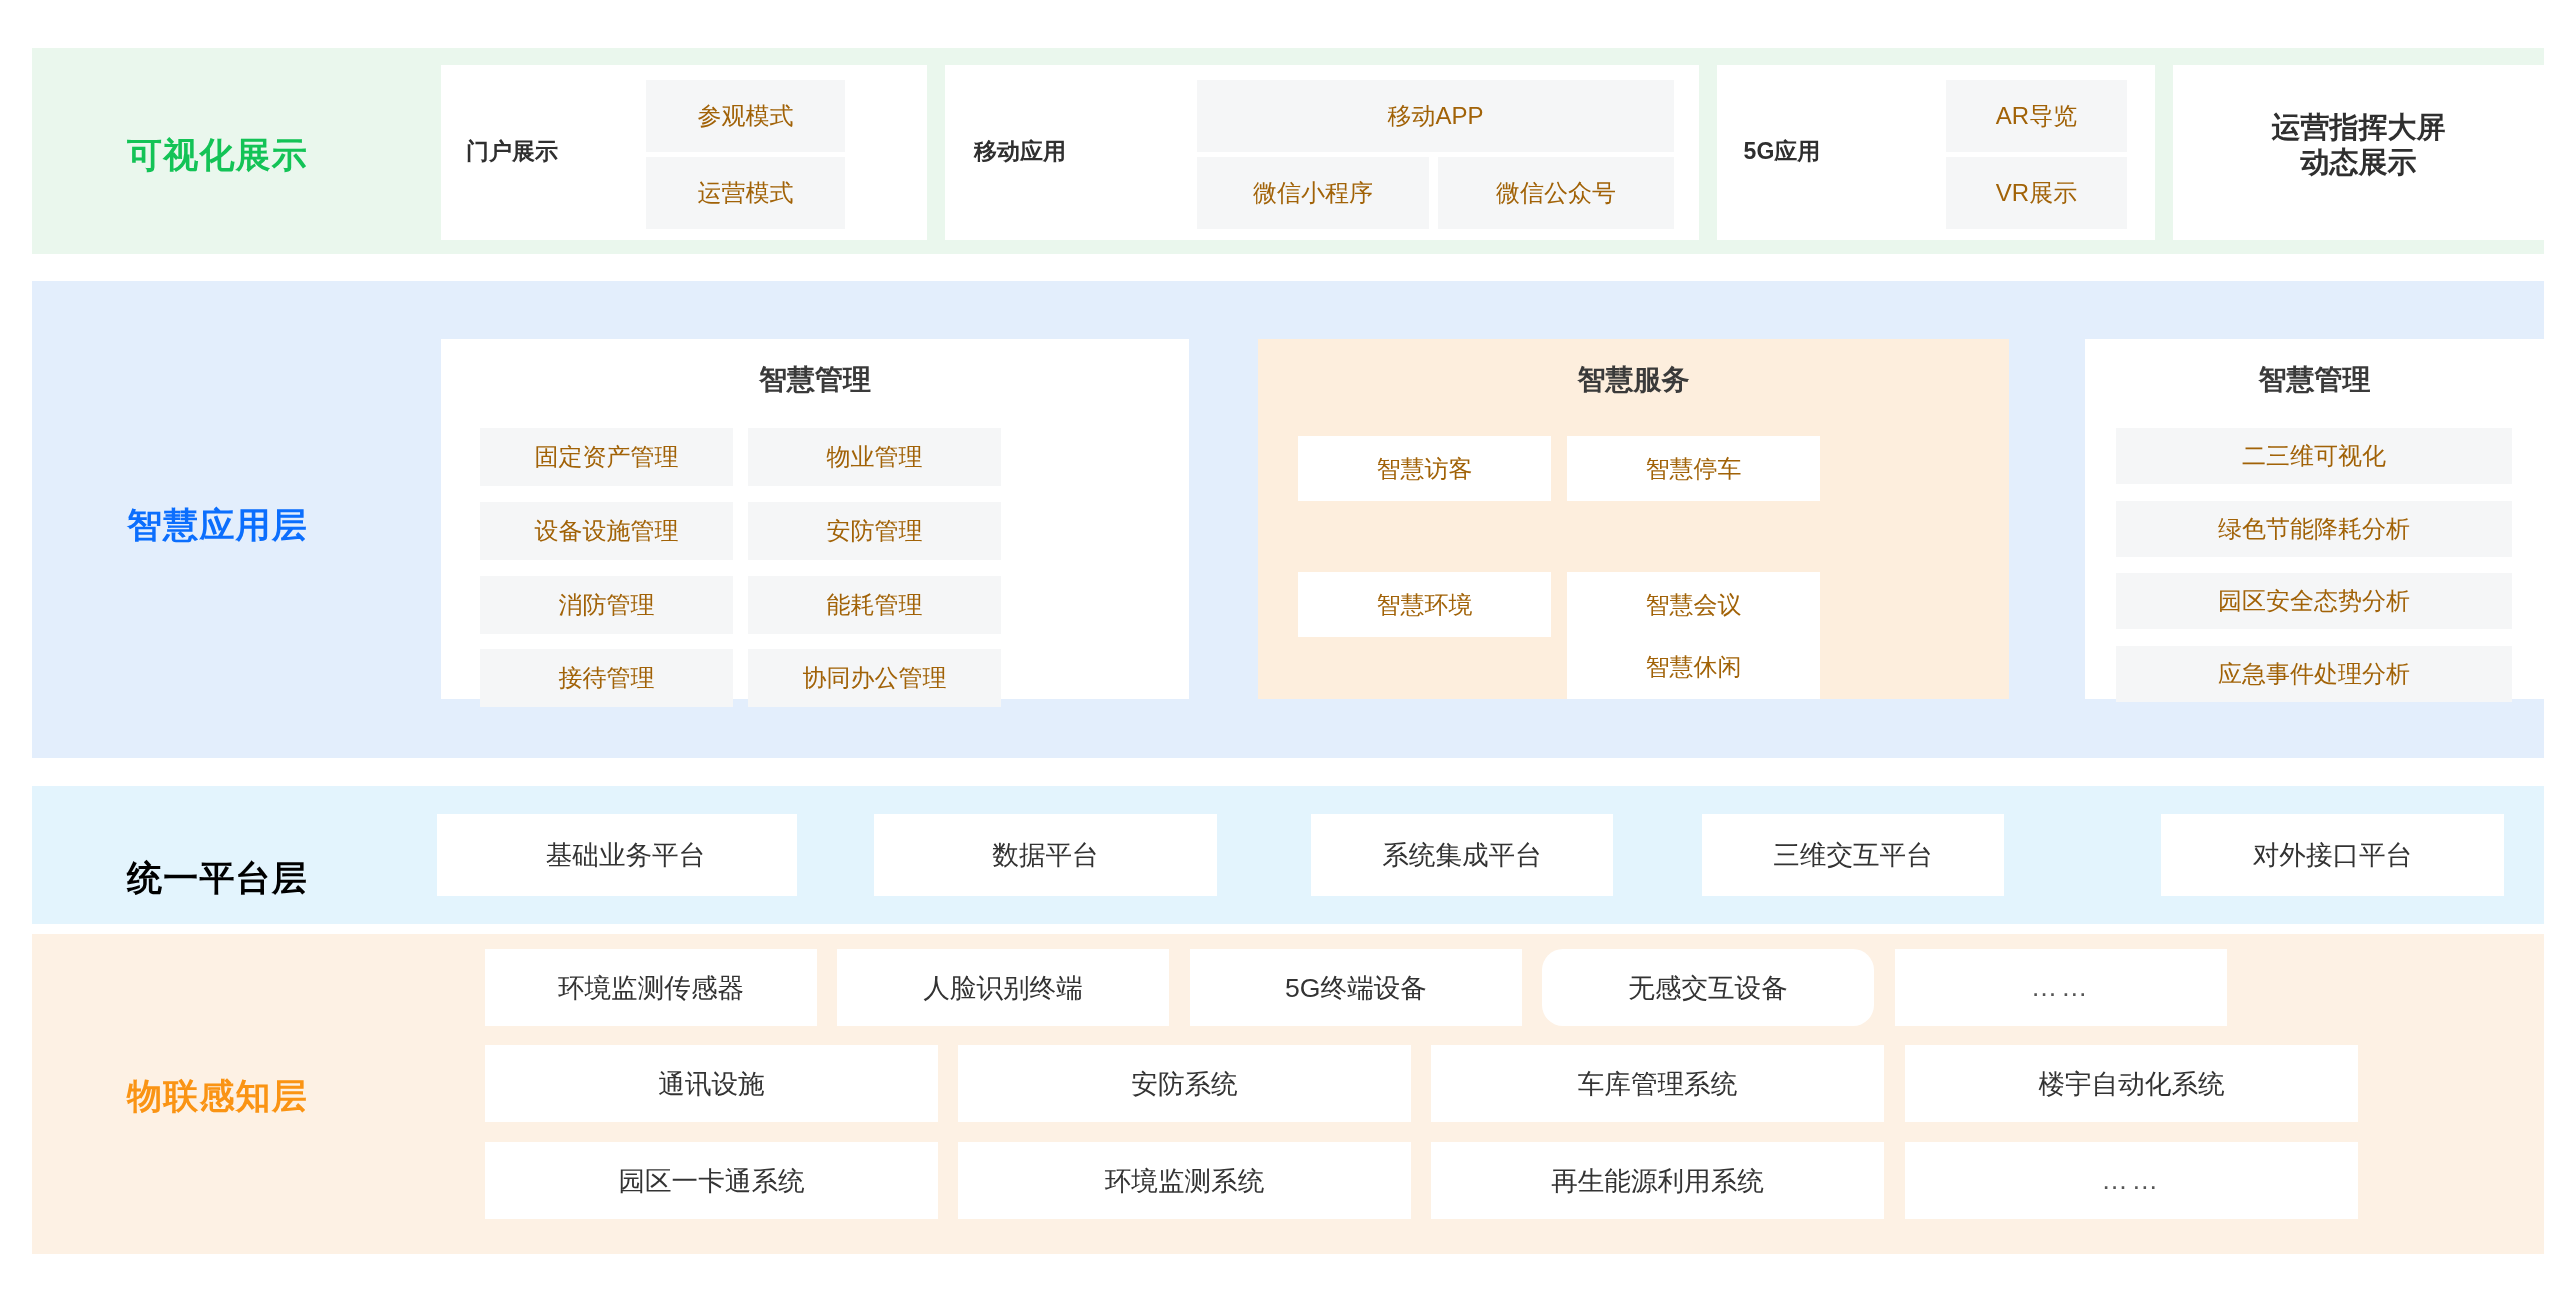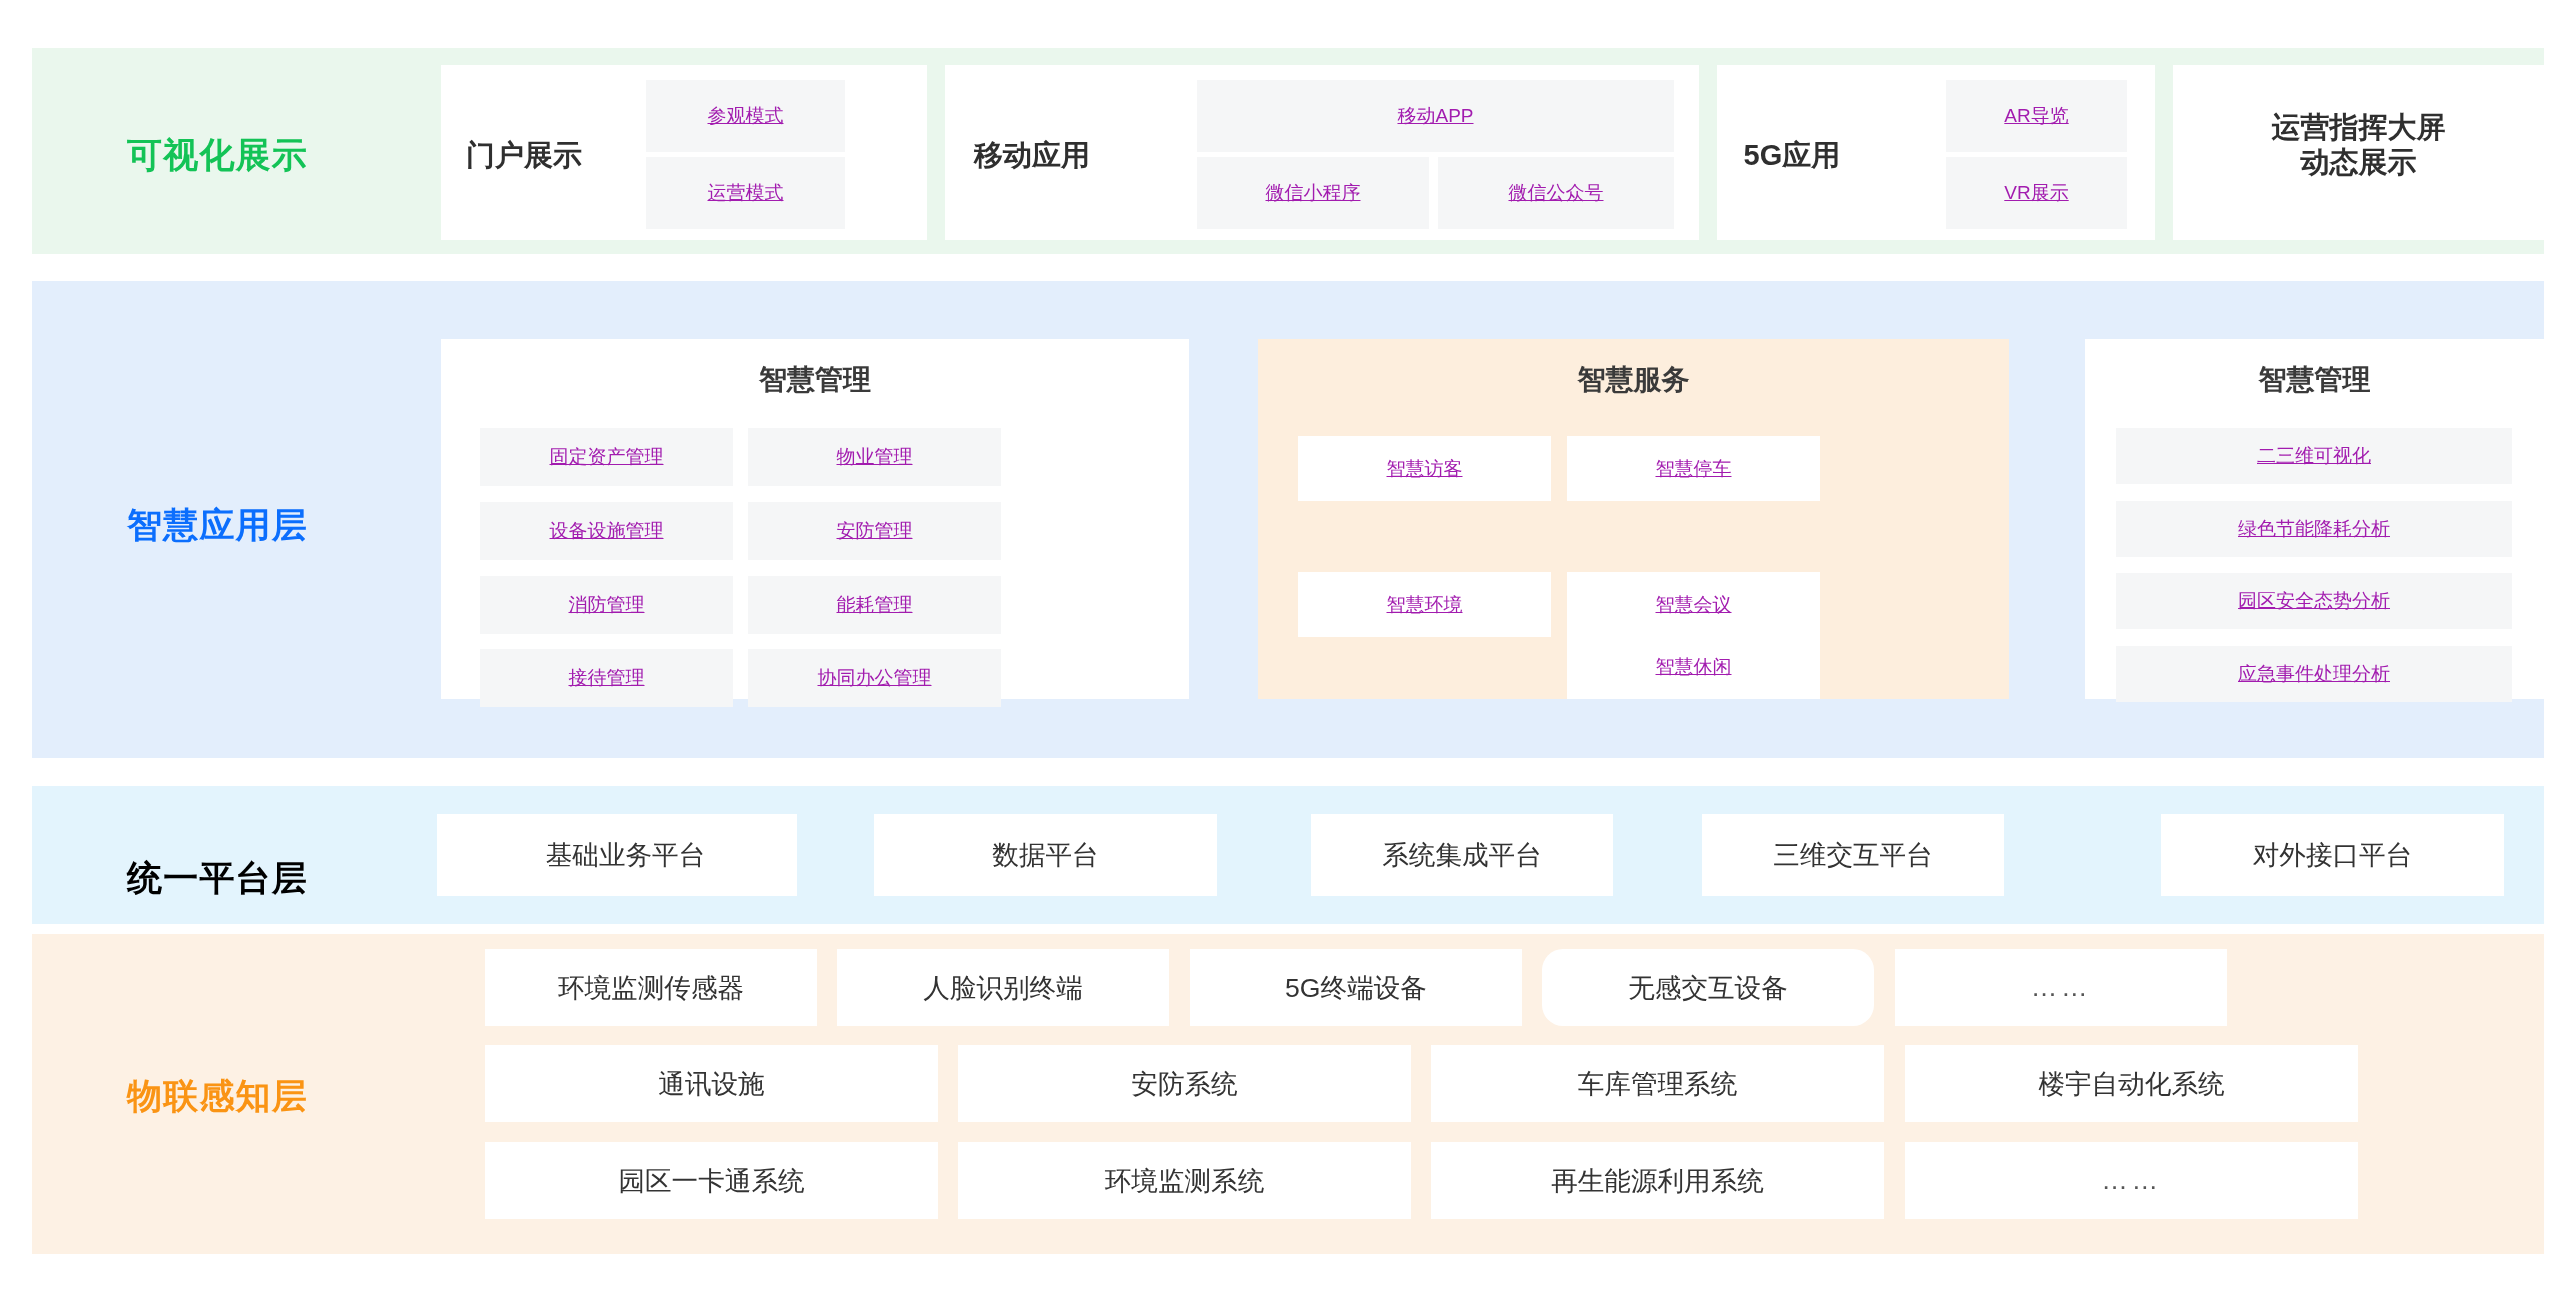--- a/index.html
+++ b/index.html
@@ -31,41 +31,40 @@
   .t-blue  {left:91px;top:502px;width:253px;font-size:35px;color:#0b6efd;}
   .t-lblue {left:91px;top:855px;width:253px;font-size:35px;color:#000000;}
   .t-orange{left:91px;top:1073px;width:253px;font-size:35px;color:#fa9414;}
 
   
   .panel{position:absolute;background:#ffffff;}
   .panel.orange{background:#fdeedd;}
 
   .chip{
     background:#f5f6f7;
-    color:#a21caf;
+    color:#a16207;
     display:flex;align-items:center;justify-content:center;
     text-align:center;
-    font-size:19px;
+    font-size:24px;
     white-space:nowrap;
-    text-decoration:underline;
   }
 
   .heading{
     font-size:28px;font-weight:bold;color:#3a3a3a;
     text-align:center;white-space:nowrap;
   }
 
   
   .g1{left:441px;top:65px;width:486px;height:175px;}
   .g2{left:945px;top:65px;width:754px;height:175px;}
   .g3{left:1717px;top:65px;width:438px;height:175px;}
   .g4{left:2173px;top:65px;width:371px;height:175px;}
 
   .g-label{
-    position:absolute;font-size:29px;font-weight:bold;color:#2f2f2f;
+    position:absolute;font-size:23px;font-weight:bold;color:#2f2f2f;
     white-space:nowrap;
   }
   .g1 .g-label{left:25px;top:71px;}
   .g2 .g-label{left:29px;top:71px;}
   .g3 .g-label{left:26.6px;top:71px;}
 
   .g1 .chip{position:absolute;left:205px;width:199px;height:72px;}
   .g1 .c1{top:14.5px;}
   .g1 .c2{top:92px;}
 

